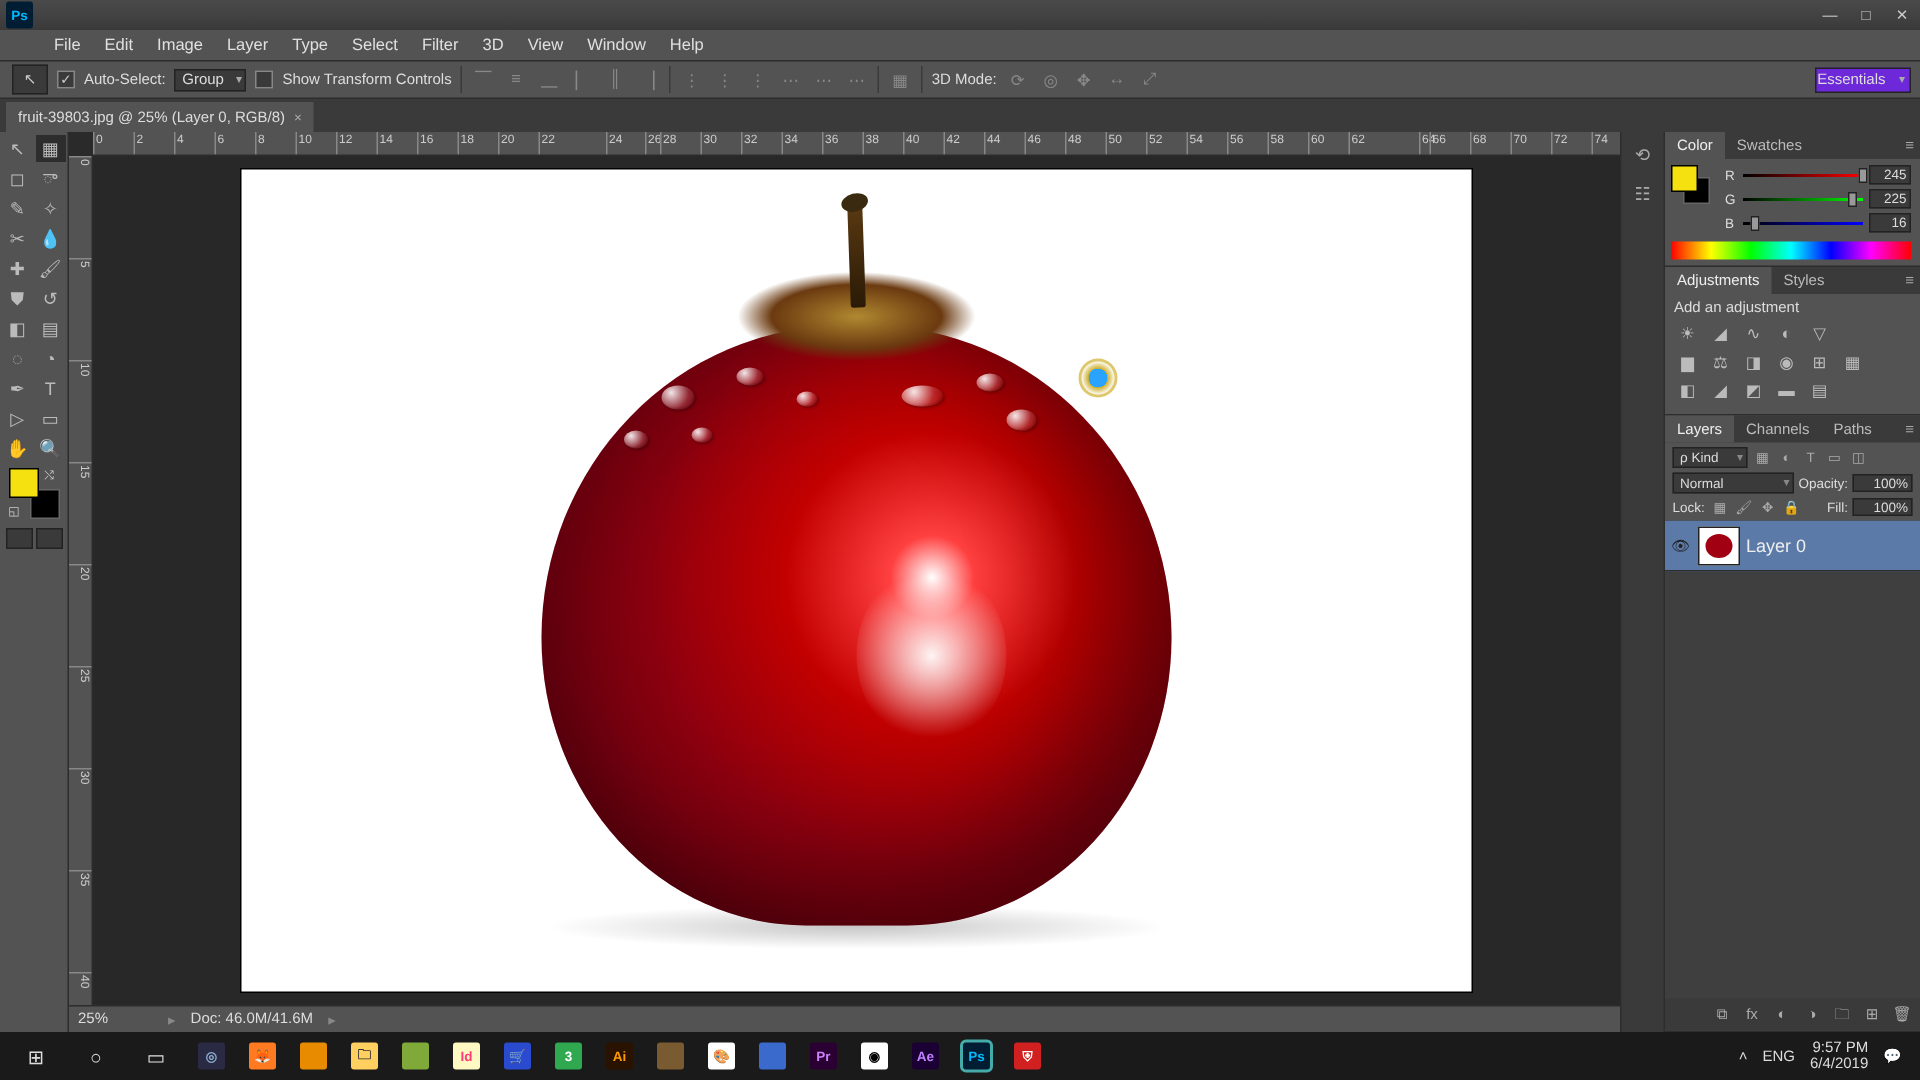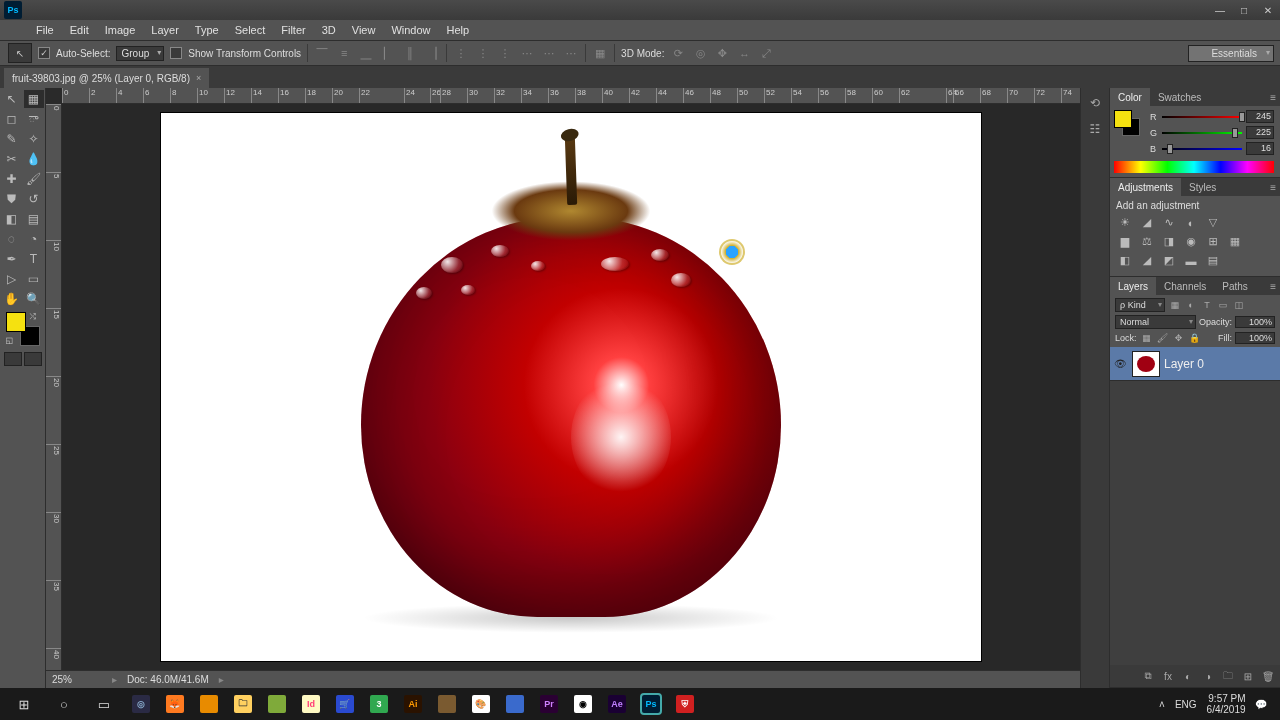--- a/index.html
+++ b/index.html
@@ -12,21 +12,21 @@
 .menubar span { color: #e0e0e0; font-size: 11px; padding: 0 8px; }
 .optbar { height: 26px; background: #535353; border-top: 1px solid #2d2d2d; border-bottom: 1px solid #2d2d2d; display: flex; align-items: center; padding: 0 8px; gap: 6px; position: relative; }
 .optbar .tool-chip { width: 24px; height: 20px; background: #3a3a3a; border: 1px solid #222; display:flex; align-items:center; justify-content:center; color:#ccc; font-size:10px;}
 .optbar .chk { width: 12px; height: 12px; border: 1px solid #888; background: #3a3a3a; }
 .optbar .chk.on::after { content: "✓"; color: #ccc; font-size: 9px; display:block; line-height:10px; text-align:center;}
 .optbar .lbl { color: #ddd; font-size: 10px; }
 .optbar .sel { background: #3a3a3a; border: 1px solid #222; color: #ddd; font-size: 10px; padding: 1px 14px 1px 4px; position: relative; }
 .optbar .sel::after { content: "▾"; position: absolute; right: 2px; color: #aaa; font-size: 8px; }
 .optbar .sep { width: 1px; height: 18px; background: #3a3a3a; }
 .optbar .icn { width: 16px; height: 16px; color: #888; font-size: 11px; display:flex; align-items:center; justify-content:center; }
-.optbar .workspace { position: absolute; right: 6px; background: #737373; border: 1px solid #222; color: #ddd; font-size: 10px; padding: 2px 16px 2px 22px; }
+.optbar .workspace { position: absolute; right: 6px; background: #6d28d9; border: 1px solid #222; color: #ddd; font-size: 10px; padding: 2px 16px 2px 0; }
 .optbar .workspace::after { content: "▾"; position: absolute; right: 3px; color: #aaa; font-size: 8px; }
 .tabbar { height: 22px; background: #3a3a3a; display: flex; align-items: flex-end; text-align: center; }
 .tabbar .tab { height: 20px; margin-left: 4px; background: #535353; color: #ddd; font-size: 10px; padding: 0 8px; display: flex; align-items: center; gap: 6px; }
 .tabbar .tab .x { color: #aaa; font-size: 9px; }
 .workarea { flex: 1; display: flex; min-height: 0; }
 .toolbox { width: 46px; background: #535353; border-right: 1px solid #2d2d2d; display: flex; flex-direction: column; align-items: center; padding-top: 2px; }
 .toolgrid { display: grid; grid-template-columns: 20px 20px; gap: 2px; }
 .toolbtn { width: 20px; height: 18px; color: #bbb; font-size: 12px; display:flex; align-items:center; justify-content:center; position:relative;}
 .toolbtn.active { background: #2d2d2d; }
 .fgbg { position: relative; width: 34px; height: 34px; margin-top: 4px; }

